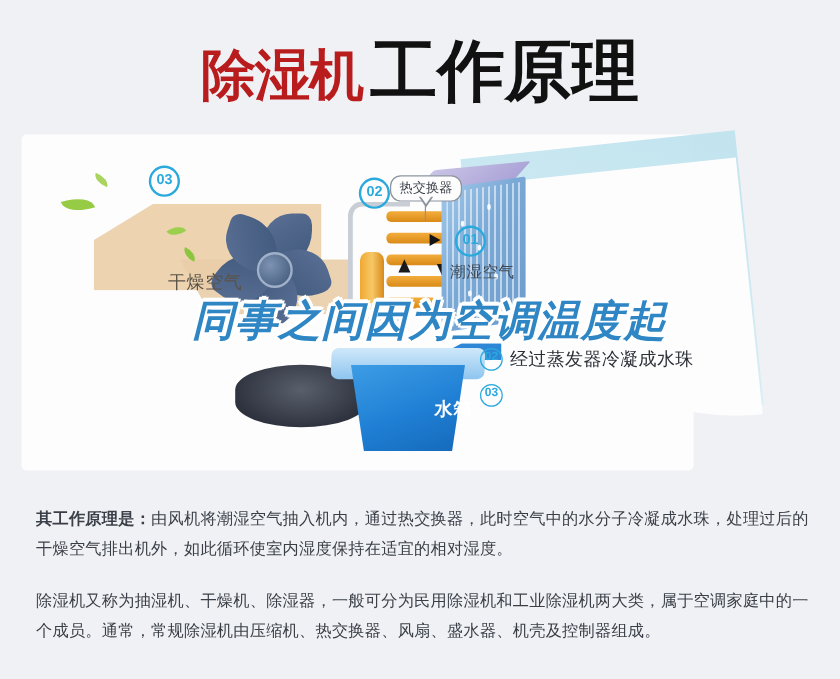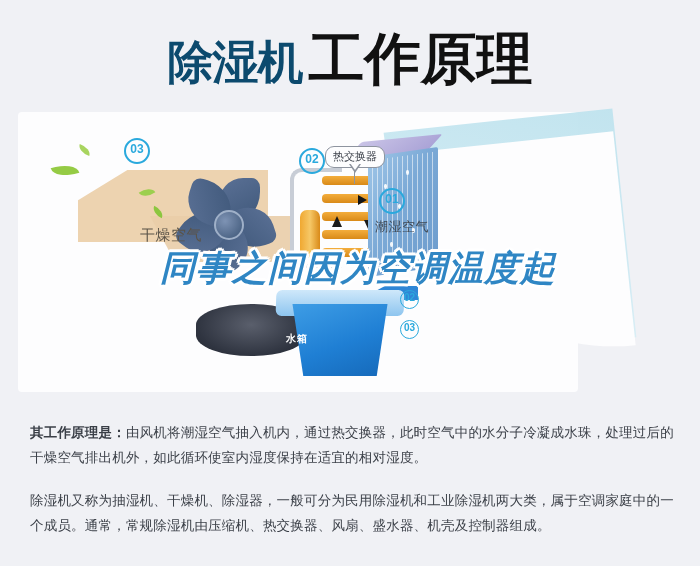--- a/index.html
+++ b/index.html
@@ -25,21 +25,21 @@
   .title-wrap {
     position: absolute;
     left: 0; top: 22px;
     width: 700px;
     text-align: center;
     white-space: nowrap;
   }
   .title-a {
     font-size: 46px;
     font-weight: bold;
-    color: #0c4a6e;
+    color: #b91c1c;
     letter-spacing: -1px;
     font-family: Liberation Serif, serif;
   }
   .title-b {
     font-size: 56px;
     font-weight: bold;
     color: #111111;
     letter-spacing: 0px;
     margin-left: 6px;
     font-family: "Liberation Sans", "DejaVu Sans", sans-serif;
@@ -241,22 +241,22 @@
     left: 276px; top: 182px;
     width: 128px; height: 26px;
     background: linear-gradient(180deg, #cfe8fa, #8ec5ef);
     border-radius: 6px;
     transform: skewX(-2deg);
   }
   .tank-label {
     position: absolute;
     left: 286px; top: 224px;
     width: 108px;
-    text-align: left;
-    font-size: 10px;
+    text-align: right;
+    font-size: 15px;
     color: #ffffff;
     font-weight: bold;
     letter-spacing: 1px;
   }
   .base {
     position: absolute;
     left: 196px; top: 196px;
     width: 110px; height: 52px;
     background: radial-gradient(ellipse at 50% 40%, #5a5f6c 0%, #2f3440 70%, #23272f 100%);
     border-radius: 50% / 40%;
@@ -463,20 +463,21 @@
     <div class="callout-stem"></div>
     <div class="callout-tail"></div>
 
     <div class="lab lab-dry">干燥空气</div>
     <div class="lab lab-humid">潮湿空气</div>
   </div>
 
   <div class="steps">
     <div class="step-row">
       <div class="step-badge">02</div>
+      <div class="step-text">经过蒸发器冷凝成水珠</div>
     </div>
     <div class="step-row">
       <div class="step-badge">03</div>
     </div>
   </div>
 
   <div class="overlay">
     <div class="ov-line">同事之间因为空调温度起</div>
   </div>
 

